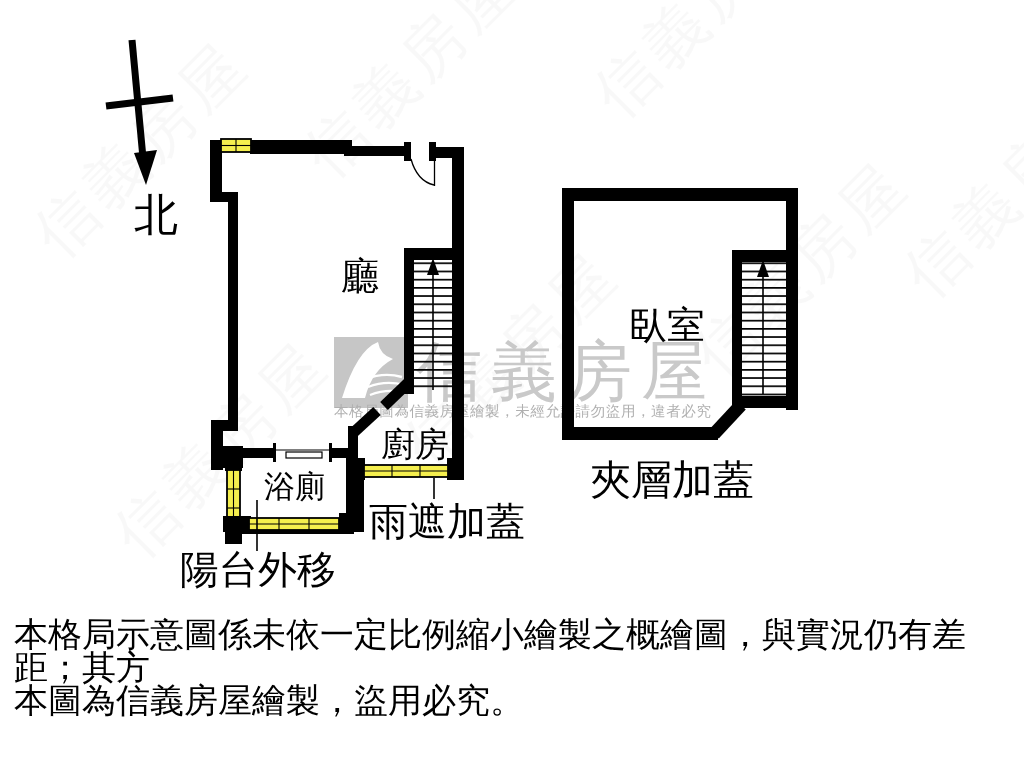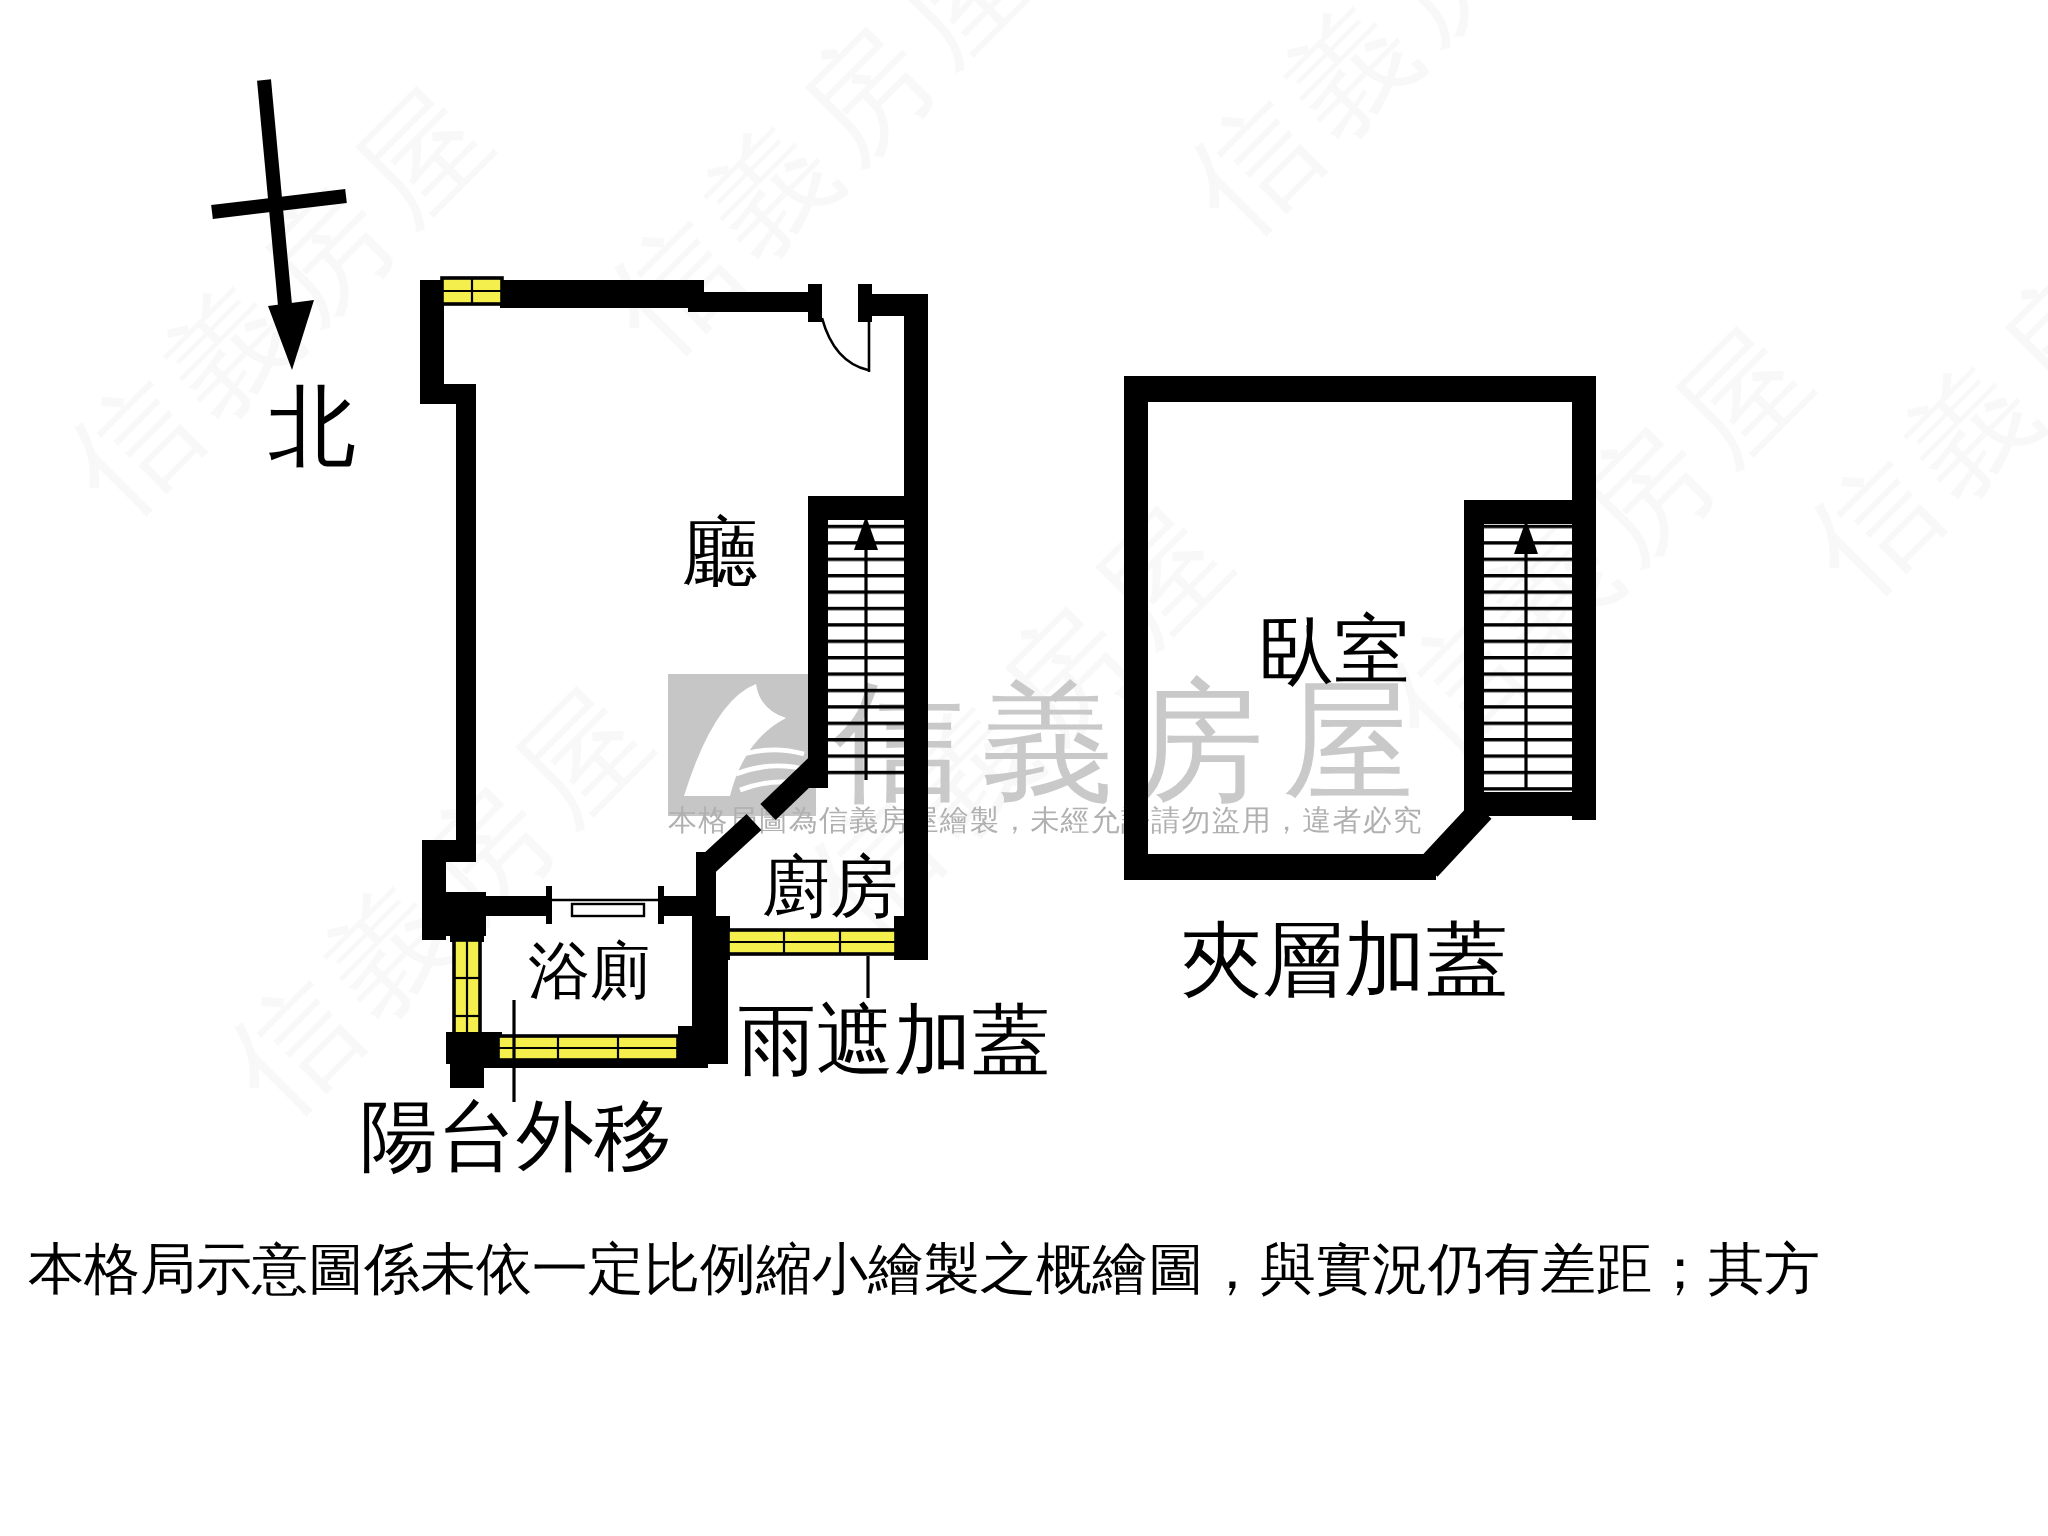--- a/index.html
+++ b/index.html
@@ -7,21 +7,21 @@
   svg{position:absolute;left:0;top:0;}
   .wall{fill:#000;}
   .thin{stroke:#000;stroke-width:1.3;fill:none;}
   .win{stroke:#000;stroke-width:1.8;}
   .windiv{stroke:#000;stroke-width:1.1;}
   .lbl{font-family:"DejaVu Serif","Liberation Serif",serif;fill:#000;}
   .tile-wm text{font-family:"DejaVu Serif","Liberation Serif",serif;fill:#8a8a8a;opacity:0.05;font-size:62px;letter-spacing:6px;}
   .brand-big{font-family:"DejaVu Serif","Liberation Serif",serif;font-size:66px;letter-spacing:9px;}
   .brand-small{font-family:"Liberation Sans","DejaVu Sans",sans-serif;font-size:14.5px;letter-spacing:0.6px;}
   #disclaimer{position:absolute;left:14px;top:618px;width:1002px;
-    font-family:"DejaVu Serif","Liberation Serif",serif;font-size:28px;line-height:33px;color:#000;}
+    font-family:"DejaVu Serif","Liberation Serif",serif;font-size:34px;line-height:33px;color:#000;}
 </style>
 </head>
 <body>
 
 <svg width="1024" height="768" viewBox="0 0 1024 768">
   <defs>
     <pattern id="treads" patternUnits="userSpaceOnUse" width="60" height="8.2">
       <rect x="0" y="0" width="60" height="1.7" fill="#000"></rect>
     </pattern>
   </defs>
@@ -151,13 +151,14 @@
   <text x="295" y="486" class="lbl" font-size="31" text-anchor="middle" dominant-baseline="central">浴廁</text>
   <text x="667" y="325" class="lbl" font-size="38" text-anchor="middle" dominant-baseline="central">臥室</text>
 
   <text x="258" y="569" class="lbl" font-size="39" text-anchor="middle" dominant-baseline="central">陽台外移</text>
   <text x="447" y="521" class="lbl" font-size="39" text-anchor="middle" dominant-baseline="central">雨遮加蓋</text>
   <text x="672" y="480" class="lbl" font-size="41" text-anchor="middle" dominant-baseline="central">夾層加蓋</text>
 </svg>
 
 <div id="disclaimer">
   <div>本格局示意圖係未依一定比例縮小繪製之概繪圖，與實況仍有差距；其方</div>
+  <div>本圖為信義房屋繪製，盜用必究。</div>
 </div>
 
 </body></html>

